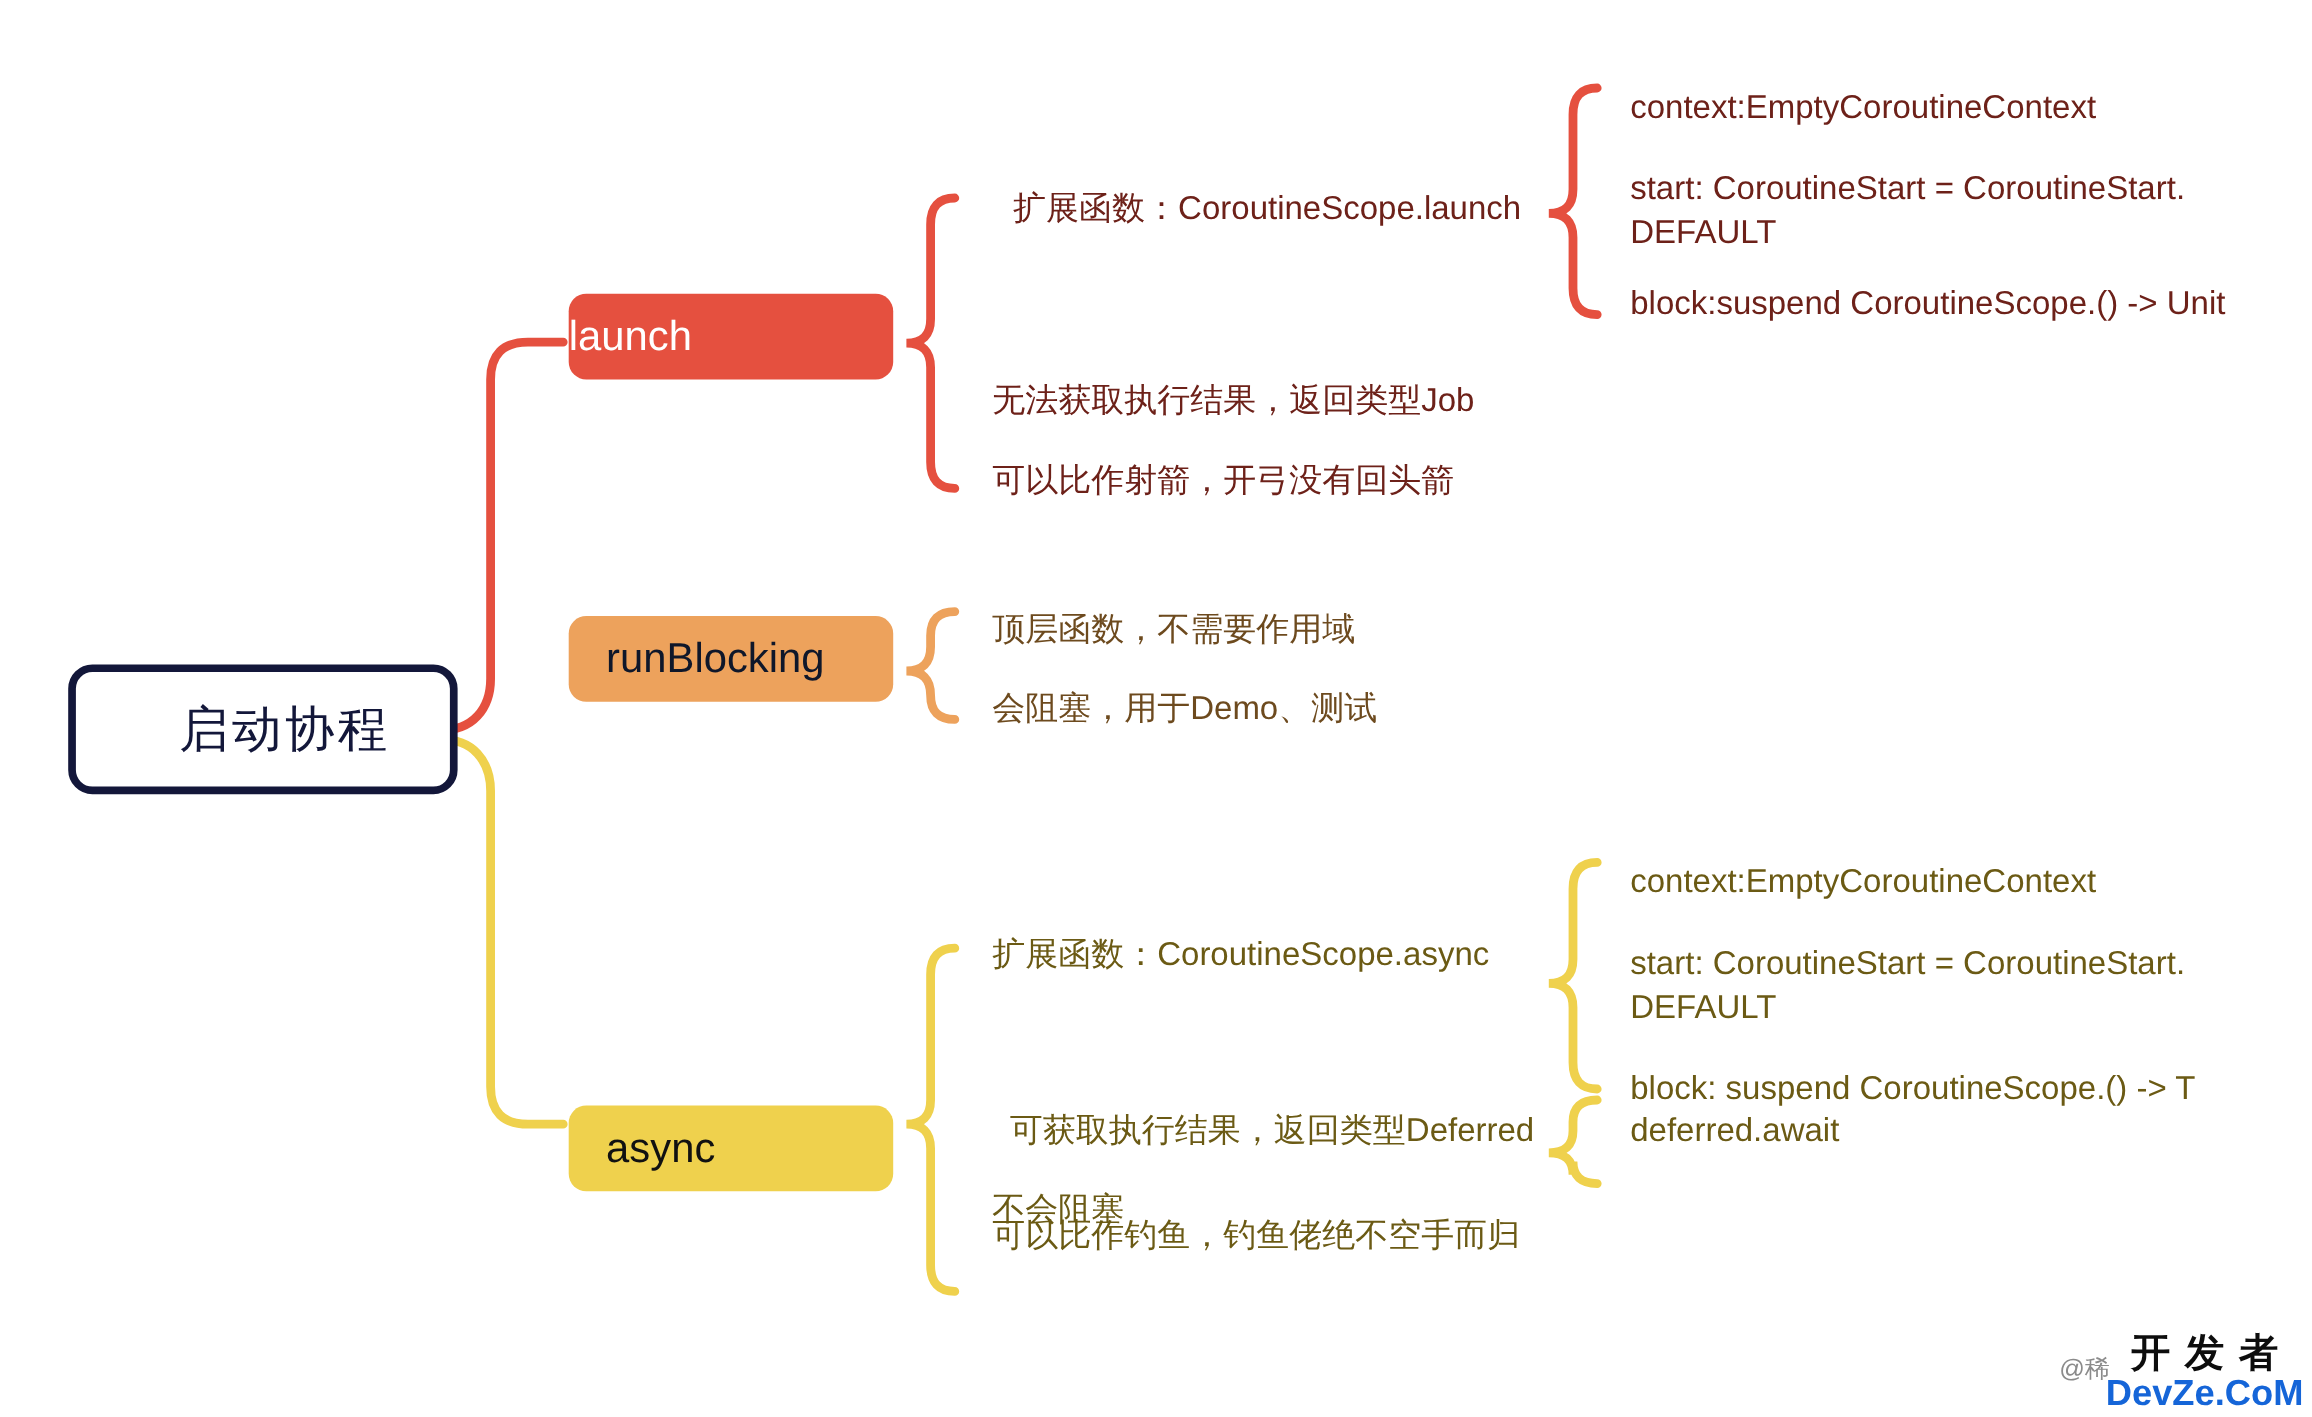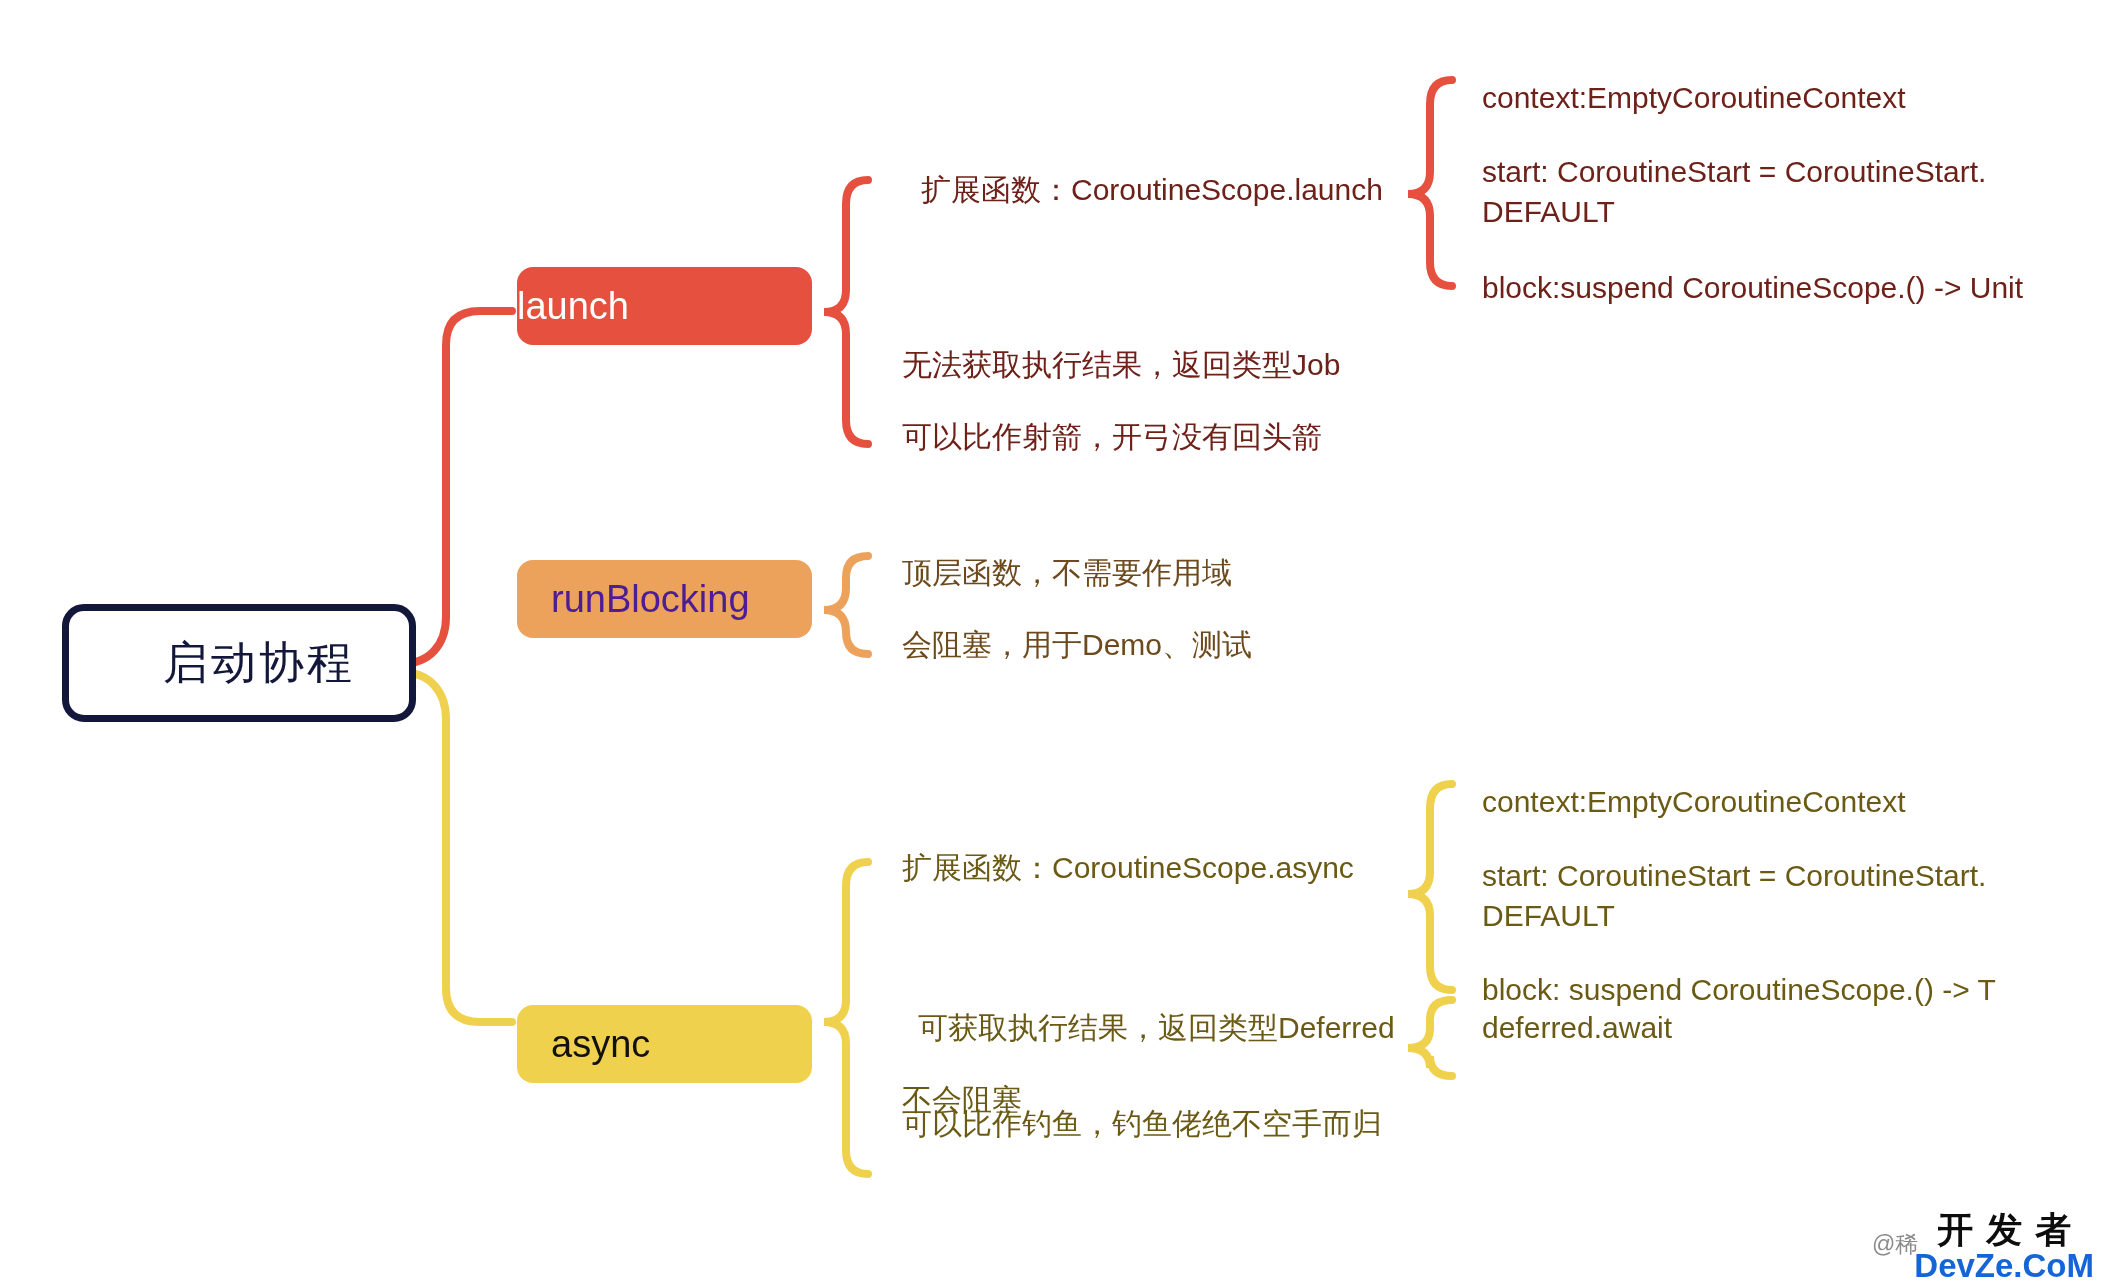--- a/index.html
+++ b/index.html
@@ -58,21 +58,21 @@
     background: #e5503f;
     color: #ffffff;
     font-size: 38px;
   }
   .node-runblocking {
     left: 517px;
     top: 560px;
     width: 295px;
     height: 78px;
     background: #eda25c;
-    color: #4c1d95;
+    color: #0f172a;
     padding-left: 34px;
     font-size: 38px;
   }
   .node-async {
     left: 517px;
     top: 983px;
     width: 295px;
     height: 78px;
     background: #efd14d;
     color: #111111;
@@ -175,21 +175,21 @@
 
   <div class="leaf red" style="left:902px; top:345px;">无法获取执行结果，返回类型Job</div>
 
   <div class="leaf red" style="left:902px; top:417px;">可以比作射箭，开弓没有回头箭</div>
 
   <div class="leaf red" style="left:1482px; top:78px;">context:EmptyCoroutineContext</div>
 
   <div class="leaf red" style="left:1482px; top:152px;">start: CoroutineStart = CoroutineStart.
 DEFAULT</div>
 
-  <div class="leaf red" style="left:1482px; top:268px;">block:suspend CoroutineScope.() -&gt; Unit</div>
+  <div class="leaf red" style="left:1482px; top:256px;">block:suspend CoroutineScope.() -&gt; Unit</div>
 
   <div class="leaf orange" style="left:902px; top:625px;">会阻塞，用于Demo、测试</div>
 
   <div class="leaf orange" style="left:902px; top:553px;">顶层函数，不需要作用域</div>
 
   <div class="leaf yellow" style="left:902px; top:848px;">扩展函数：CoroutineScope.async</div>
 
   <div class="leaf yellow" style="left:902px; top:1008px;margin-left:16px;">可获取执行结果，返回类型Deferred</div>
 
   <div class="leaf yellow" style="left:902px; top:1080px;">不会阻塞</div>

